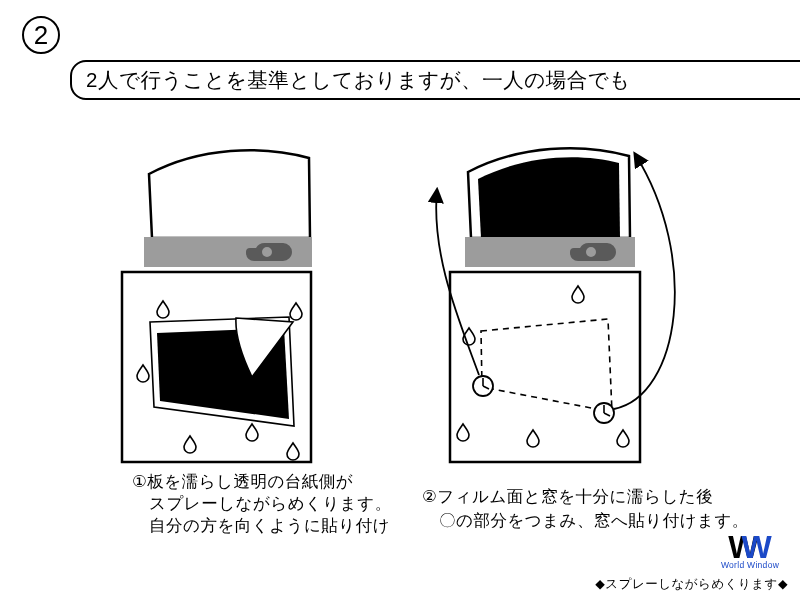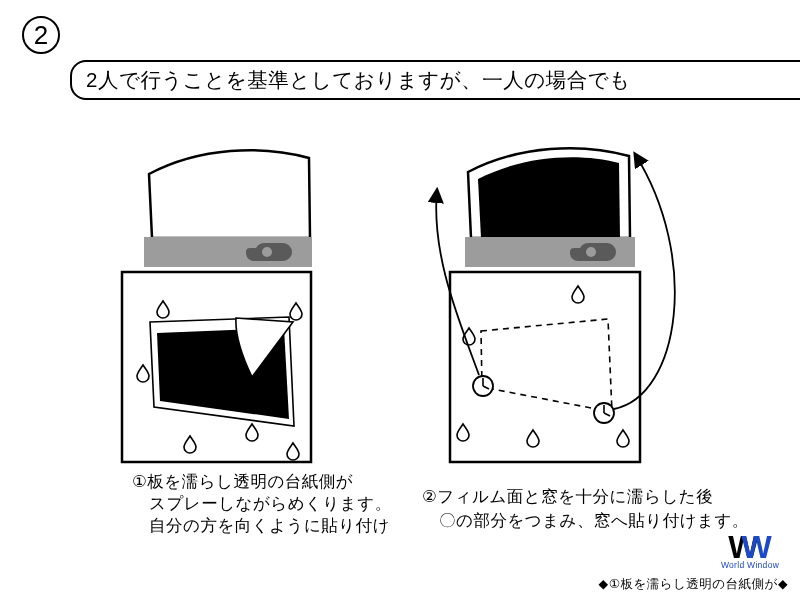--- a/index.html
+++ b/index.html
@@ -121,15 +121,15 @@
   <div class="caption caption-right">
     <div>②フィルム面と窓を十分に濡らした後</div>
     <div class="indent">〇の部分をつまみ、窓へ貼り付けます。</div>
   </div>
 
   <div class="logo-block">
     <div class="logo-ws"><span style="color:#000;">W</span><span class="logo-w2" style="color:#1b49c8;">W</span></div>
     <div class="logo-sub" style="color:#1b49c8;">World Window</div>
   </div>
 
-  <div class="company-line">◆①板を濡らし透明の台紙側が◆</div>
+  <div class="company-line">◆スプレーしながらめくります◆</div>
 
 </div>
 
 </body></html>

